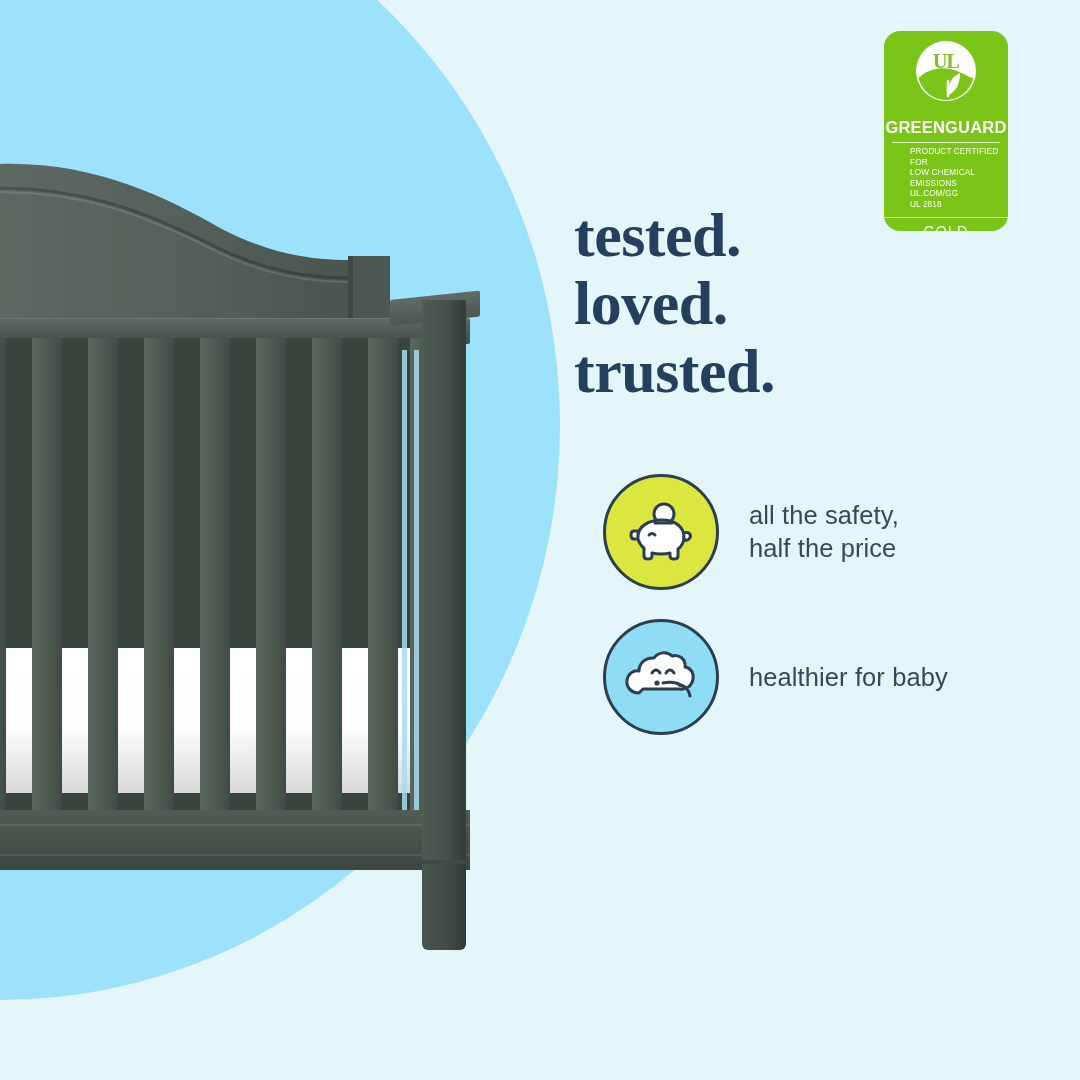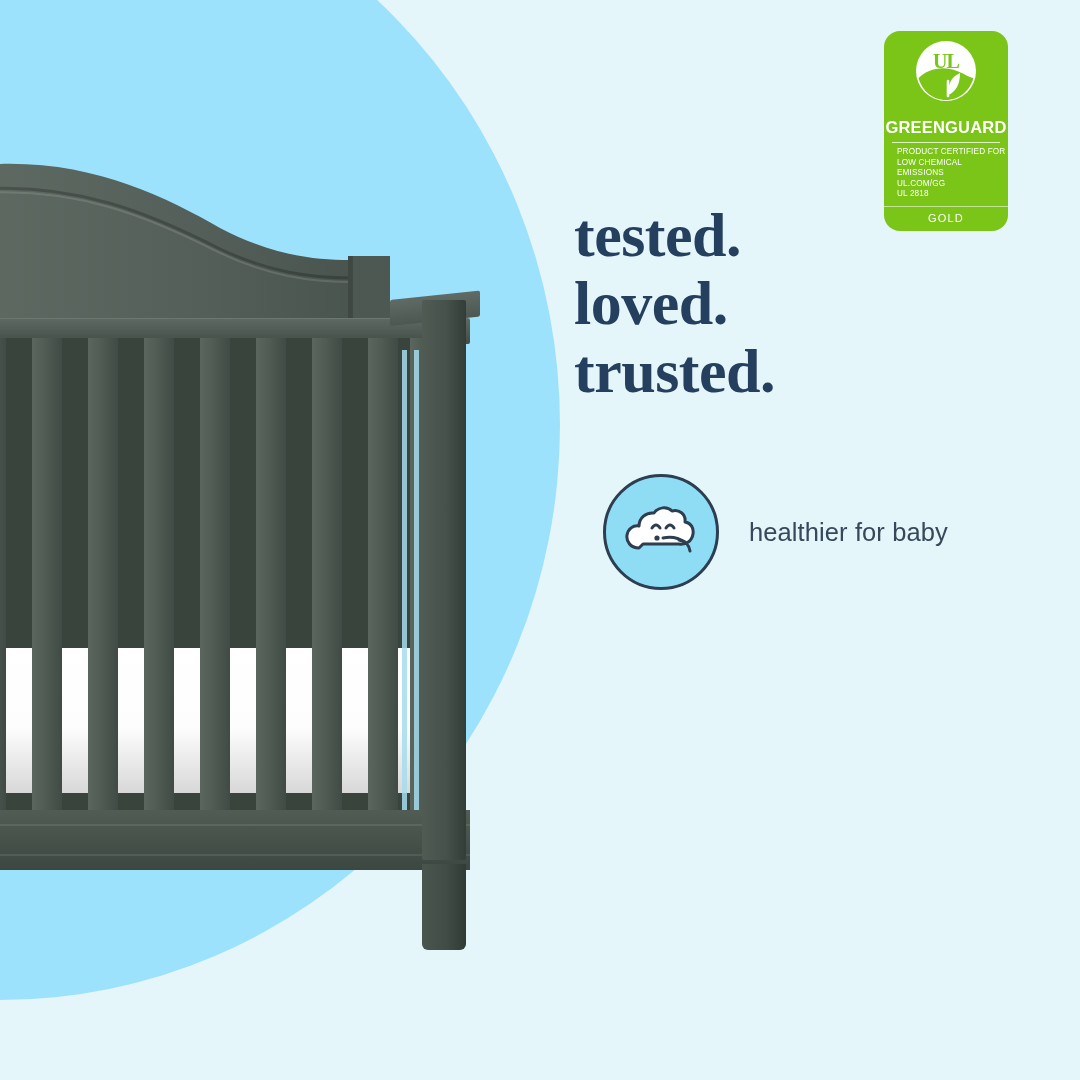--- a/index.html
+++ b/index.html
@@ -120,33 +120,33 @@
     font-weight:700;
     letter-spacing:.2px;
     color:#ffffff;
   }
   .badge-rule{
     width:108px;height:1px;margin:5px auto 4px;
     background:rgba(255,255,255,.75);
   }
   .badge-lines{
     text-align:left;
-    padding-left:13px;
+    padding-left:26px;
     color:#ffffff;
     font-size:8.2px;
     line-height:10.6px;
     letter-spacing:.15px;
   }
   .badge-rule2{
     width:134px;height:1px;margin:6px auto 0;
     background:rgba(255,255,255,.55);
   }
   .badge-grade{
     margin-top:5px;
-    font-size:11px;
+    font-size:14px;
     letter-spacing:1.2px;
     color:#ffffff;
   }
 
   
   .features{
     position:absolute;
     left:603px; top:473px;
     width:420px;
   }
@@ -248,20 +248,41 @@
       <div>LOW CHEMICAL EMISSIONS</div>
       <div>UL.COM/GG</div>
       <div>UL 2818</div>
     </div>
     <div class="badge-rule2"></div>
     <div class="badge-grade">GOLD</div>
   </div>
 
   <div class="features">
 
+    <div class="feature">
+      <div class="feature-icon icon-piggy">
+        <svg width="78" height="78" viewBox="0 0 78 78">
+          <g fill="#ffffff" stroke="#2c3e50" stroke-width="3" stroke-linecap="round" stroke-linejoin="round">
+            <circle cx="42" cy="21" r="10"></circle>
+            <path d="M16,44 C16,33 27,27 40,27 C53,27 62,34 62,44 C62,49 60,53 56,56
+                     L56,63 C56,65 54,66 52,66 C50,66 48,65 48,63 L48,60
+                     C45,61 42,61 39,61 C36,61 33,61 30,60 L30,63
+                     C30,65 28,66 26,66 C24,66 22,65 22,63 L22,55
+                     C19,53 17,49 16,46 L12,46 C10,46 9,44 9,42 C9,40 10,38 12,38 L16,38 Z"></path>
+            <path d="M62,40 C68,38 70,43 67,46 C64,49 61,46 62,43"></path>
+          </g>
+          <path d="M27,42 q3,-3 6,0" fill="none" stroke="#2c3e50" stroke-width="3" stroke-linecap="round"></path>
+          <path d="M33,30 L50,30" stroke="#2c3e50" stroke-width="3" stroke-linecap="round"></path>
+        </svg>
+      </div>
+      <div class="feature-label">
+        <div>all the safety,</div>
+        <div>half the price</div>
+      </div>
+    </div>
 
     <div class="feature">
       <div class="feature-icon icon-cloud">
         <svg width="80" height="72" viewBox="0 0 80 72">
           <path d="M18,52 C10,52 5,46 6,39 C7,33 12,29 18,30
                    C18,22 25,16 33,17 C37,11 46,10 51,15
                    C58,13 65,18 64,26 C70,27 73,32 72,38
                    C71,45 65,49 58,48 L22,48 Z" fill="#ffffff" stroke="#2c3e50" stroke-width="3" stroke-linejoin="round" stroke-linecap="round"></path>
           <path d="M31,32 q4,-6 8,0" fill="none" stroke="#2c3e50" stroke-width="3" stroke-linecap="round"></path>
           <path d="M45,32 q4,-6 8,0" fill="none" stroke="#2c3e50" stroke-width="3" stroke-linecap="round"></path>

